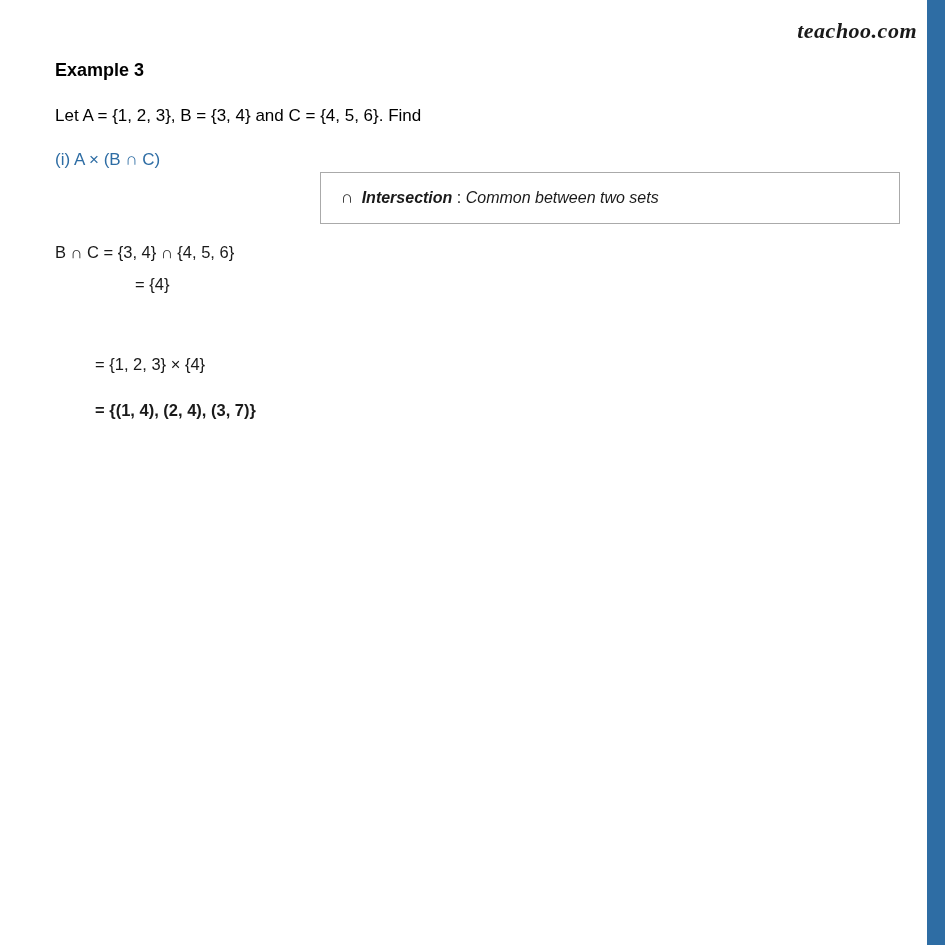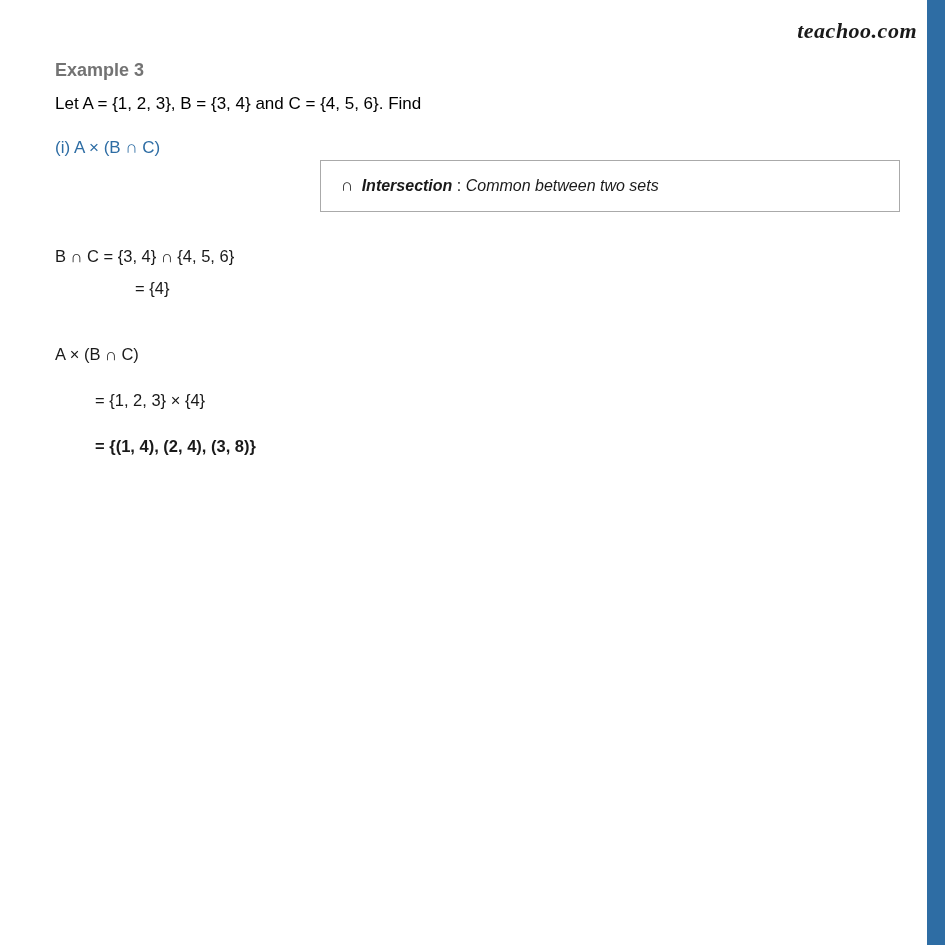--- a/index.html
+++ b/index.html
@@ -52,22 +52,22 @@
       position: absolute;
       top: 60px;
       left: 55px;
       right: 35px;
     }
 
     
     .example-heading {
       font-size: 18px;
       font-weight: bold;
-      color: #737373;
-      margin-bottom: 10px;
+      color: #000000;
+      margin-bottom: 22px;
     }
 
     
     .question-text {
       font-size: 17px;
       color: #000000;
       margin-bottom: 18px;
       line-height: 1.5;
     }
 
@@ -75,21 +75,21 @@
     .part-label {
       font-size: 17px;
       color: #2e6da4;
       line-height: 1.5;
     }
 
     
     .note-box-container {
       display: flex;
       justify-content: flex-end;
-      margin-bottom: 30px;
+      margin-bottom: 14px;
       margin-right: 10px;
     }
 
     .note-box {
       border: 1px solid #aaaaaa;
       padding: 12px 20px;
       font-size: 16px;
       color: #1a1a1a;
       background: #ffffff;
       min-width: 580px;
@@ -181,33 +181,30 @@
       <div class="math-line math-indent">
         <span>= {4}</span>
       </div>
 
     </div>
 
     <div class="spacer"></div>
 
     <div class="math-section">
 
-      <div class="math-line">
-        <span>A × (B ∩ C)</span>
-      </div>
 
       <div class="spacer-sm"></div>
 
       <div class="math-line math-indent2">
         <span>= {1, 2, 3} × {4}</span>
       </div>
 
       <div class="spacer-sm"></div>
 
       <div class="math-line math-indent2">
-        <span class="math-bold">= {(1, 4), (2, 4), (3, 8)}</span>
+        <span class="math-bold">= {(1, 4), (2, 4), (3, 7)}</span>
       </div>
 
     </div>
 
   </div>
 
 </div>
 
 </body></html>

